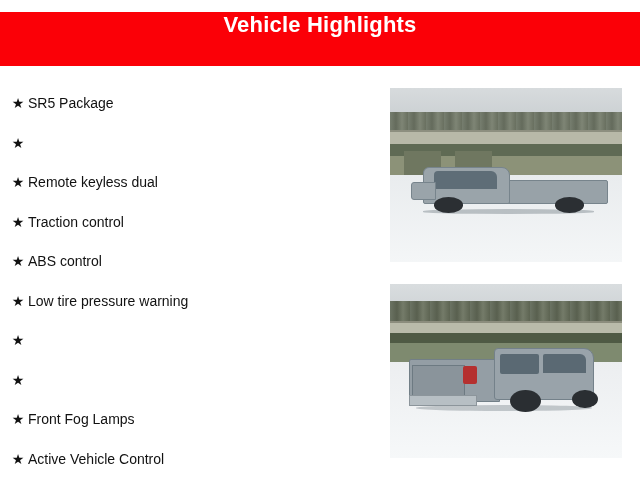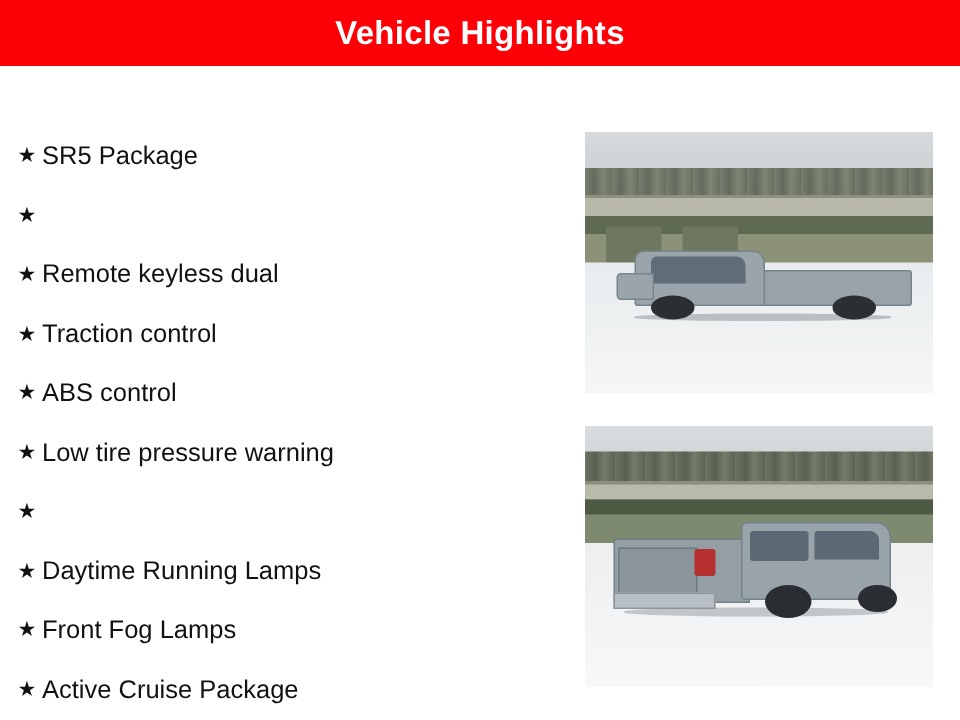--- a/index.html
+++ b/index.html
@@ -15,27 +15,26 @@
   }
   .page {
     position: relative;
     width: 640px;
     height: 480px;
     background: #ffffff;
     box-sizing: border-box;
   }
   .header {
     position: absolute;
-    top: 0;
+    top: 12px;
     left: 0;
     width: 640px;
-    height: 44px;
+    height: 54px;
     background: #fb0007;
     display: flex;
-    align-items: center;
     justify-content: center;
   }
   .header-title {
     color: #ffffff;
     font-size: 22px;
     font-weight: bold;
     letter-spacing: 0.2px;
   }
   .content {
     position: absolute;
@@ -58,21 +57,21 @@
     line-height: 39.5px;
   }
   .bullet {
     width: 20px;
     flex: 0 0 20px;
     text-align: center;
     font-size: 14px;
     color: #111111;
   }
   .feature-label {
-    font-size: 17px;
+    font-size: 14px;
     color: #111111;
     white-space: nowrap;
   }
   .photos {
     width: 268px;
     box-sizing: border-box;
     padding-right: 18px;
     display: flex;
     flex-direction: column;
     align-items: flex-end;
@@ -260,31 +259,30 @@
         <span class="bullet">★</span>
         <span class="feature-label">Low tire pressure warning</span>
       </div>
 
       <div class="feature-row">
         <span class="bullet">★</span>
       </div>
 
       <div class="feature-row">
         <span class="bullet">★</span>
-        <span class="feature-label">Daytime Running Lamps</span>
       </div>
 
       <div class="feature-row">
         <span class="bullet">★</span>
         <span class="feature-label">Front Fog Lamps</span>
       </div>
 
       <div class="feature-row">
         <span class="bullet">★</span>
-        <span class="feature-label">Active Cruise Package</span>
+        <span class="feature-label">Active Vehicle Control</span>
       </div>
 
     </div>
 
     <div class="photos">
 
       <div class="photo">
         <div class="p1-sky"></div>
         <div class="p1-trees"></div>
         <div class="p1-roof"></div>

